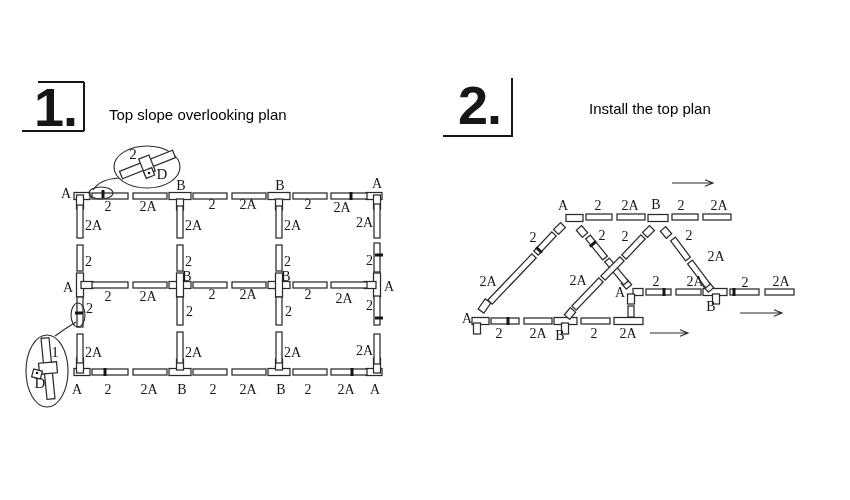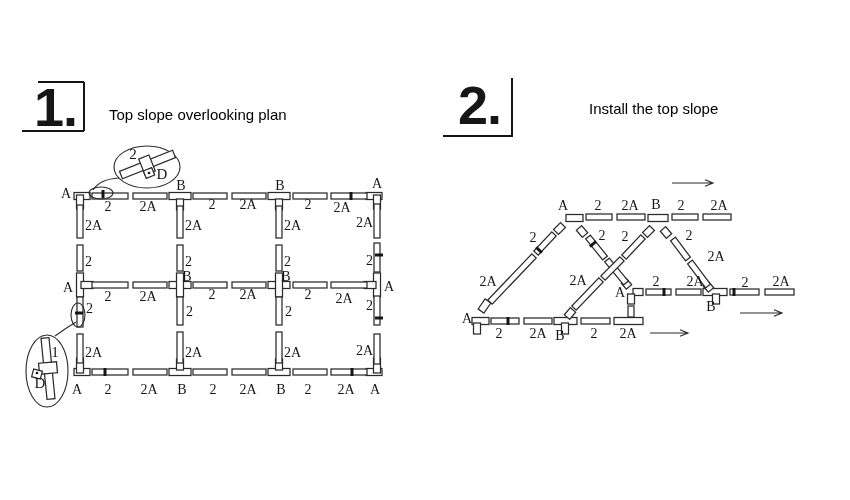--- a/index.html
+++ b/index.html
@@ -20,21 +20,21 @@
   .fill{fill:#161616;stroke:none;}
   text.lbl{fill:#161616;font-family:"Liberation Serif",serif;}
 </style>
 </head>
 <body>
 
 <div class="page">
   <div class="step" id="step1">1.</div>
   <div class="title" id="title1">Top slope overlooking plan</div>
   <div class="step" id="step2">2.</div>
-  <div class="title" id="title2">Install the top slope</div>
+  <div class="title" id="title2">Install the top plan</div>
   <svg class="diagram" id="dg" width="850" height="500" viewBox="0 0 850 500">
       <line x1="38" y1="82" x2="84" y2="82" class="frame"></line>
       <line x1="84" y1="82" x2="84" y2="131" class="frame"></line>
       <line x1="22" y1="131" x2="84" y2="131" class="frame"></line>
       <rect x="74" y="192.5" width="16" height="7" class="pipe" transform="rotate(0 74 196)"></rect>
       <rect x="80" y="191.5" width="14" height="7" class="pipe" transform="rotate(90 80 195)"></rect>
       <rect x="169" y="192.5" width="22" height="7" class="pipe" transform="rotate(0 169 196)"></rect>
       <rect x="180" y="195.5" width="11" height="7" class="pipe" transform="rotate(90 180 199)"></rect>
       <rect x="268" y="192.5" width="22" height="7" class="pipe" transform="rotate(0 268 196)"></rect>
       <rect x="279" y="195.5" width="11" height="7" class="pipe" transform="rotate(90 279 199)"></rect>

